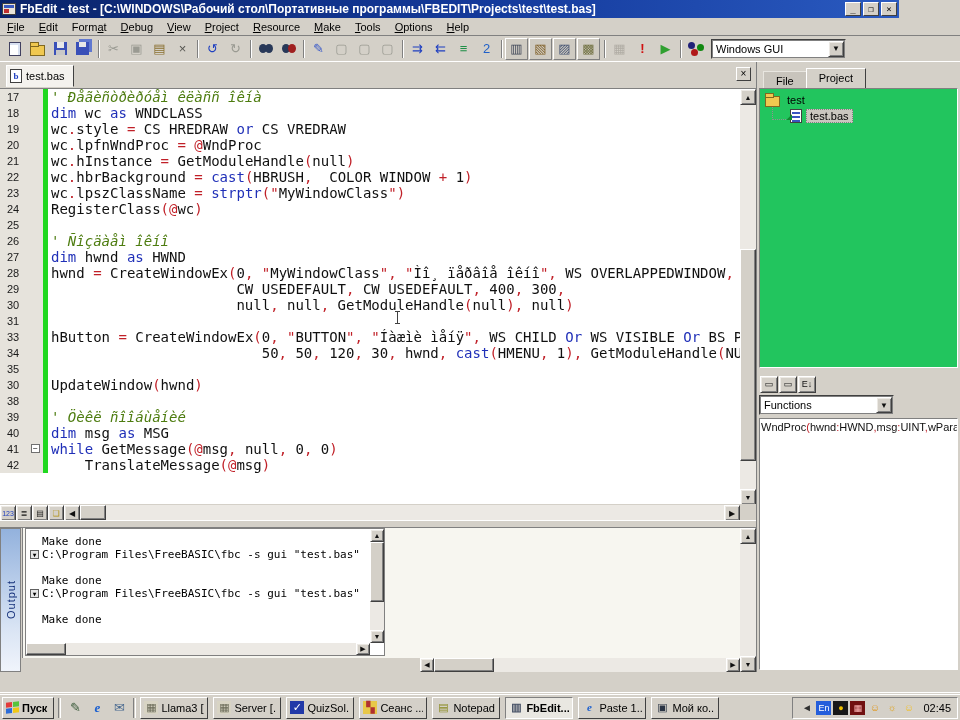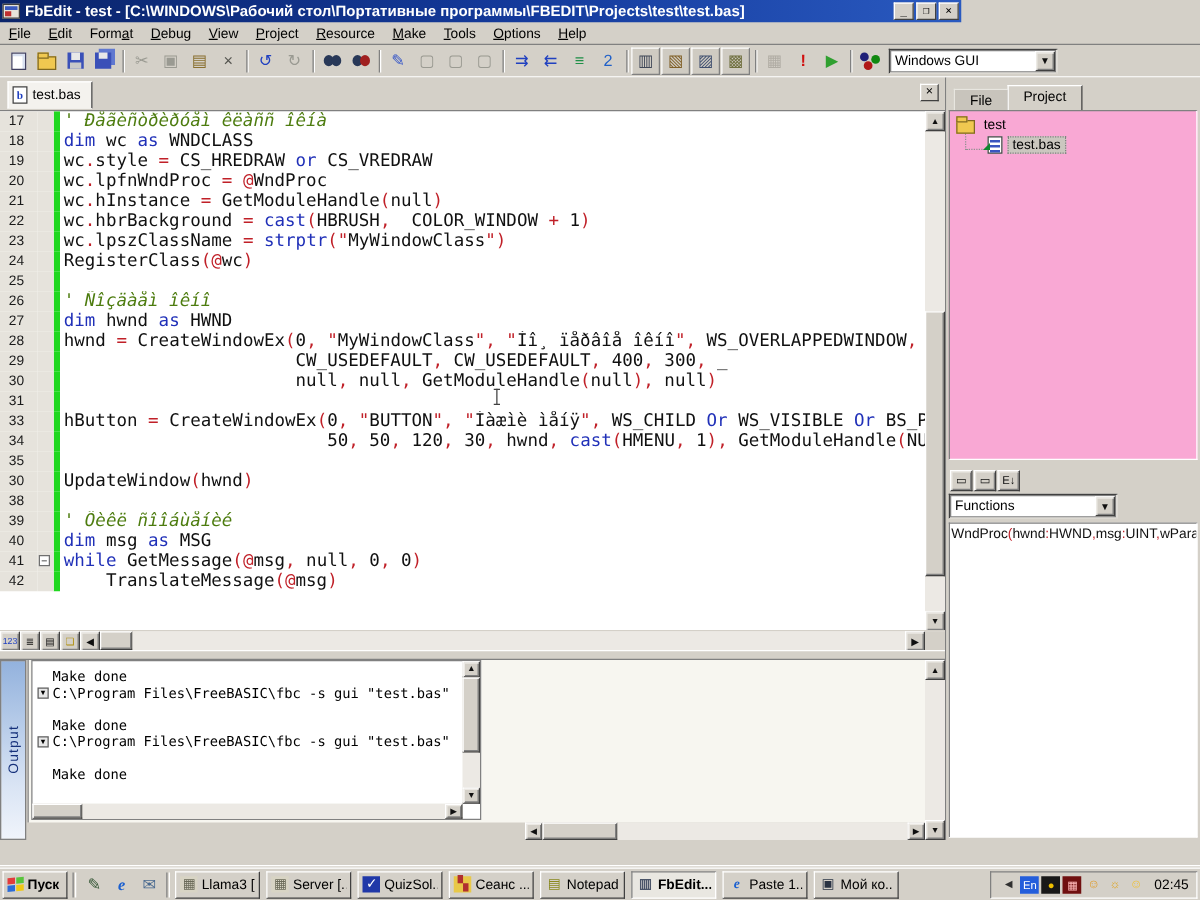--- a/index.html
+++ b/index.html
@@ -7,21 +7,21 @@
   #screen {
     position:relative; width:960px; height:720px;
     background:#d4d0c8; font-family:"Liberation Sans", sans-serif;
     font-size:11px; color:#000; cursor:default;
     -webkit-font-smoothing:none;
   }
   
   .raised { border:1px solid; border-color:#ffffff #404040 #404040 #ffffff; background:#d4d0c8; }
   .pressed { border:1px solid; border-color:#808080 #ffffff #ffffff #808080; }
   
-  .titlebar { position:absolute; left:0; top:0; width:769px; height:18px;
+  .titlebar { position:absolute; left:0; top:0; width:899px; height:18px;
     background:linear-gradient(90deg,#0a246a 0%,#143a9c 55%,#2a5ac0 100%);
     display:flex; align-items:center; padding:0 2px;justify-content:center; }
   .titlebar .apptitle { color:#fff; font-weight:bold; font-size:12px; white-space:nowrap; overflow:hidden; flex:1; margin-left:4px; }
   .i-app { width:14px; height:12px; background:#e8e4da; border:1px solid #404040; position:relative; flex:0 0 auto; }
   .i-app:before { content:""; position:absolute; left:1px; top:1px; width:10px; height:3px; background:#3a5ac0; }
   .i-app:after { content:""; position:absolute; left:1px; bottom:1px; width:5px; height:4px; background:#c03030; }
   .capbtn { width:16px; height:14px; margin-left:2px; font-size:9px; line-height:12px; text-align:center; color:#000; font-family:"DejaVu Sans Mono", monospace; }
   
   .menubar { position:absolute; left:0; top:18px; width:960px; height:18px; display:flex; align-items:center; border-bottom:1px solid #808080; background:#d4d0c8; }
   .menuitem { padding:2px 7px; white-space:nowrap; }
@@ -99,21 +99,21 @@
   .outwin .vsb .sb-btn { width:14px; height:13px; }
   .outwin-vsb-thumb { position:absolute; left:0; top:13px; width:14px; height:60px; }
   .outwin-hsb { position:absolute; left:0; bottom:0; right:14px; height:12px; background:#ece9e4; display:flex; }
   .out-outer-vsb { position:absolute; right:0; top:0; width:16px; bottom:14px; }
   .out-outer-hsb { position:absolute; left:420px; right:16px; bottom:0; height:14px; background:#ece9e4; display:flex; }
   .out-outer-hsb .sb-btn, .outwin-hsb .sb-btn { width:14px; height:100%; }
   
   .rtabs { height:26px; display:flex; align-items:flex-end; padding-left:6px; }
   .rtab { height:20px; padding:3px 12px 0; border:1px solid; border-color:#ffffff #404040 #d4d0c8 #ffffff; border-bottom:none; background:#d4d0c8; margin-right:-1px; }
   .rtab.inactive { height:17px; background:#c8c4bc; border-color:#e8e6e0 #404040 #d4d0c8 #e8e6e0; }
-  .treebox { height:280px; margin:0 2px; background:#f9a8d4; border:1px solid; border-color:#808080 #ffffff #ffffff #808080; overflow:hidden; padding-top:3px; }
+  .treebox { height:280px; margin:0 2px; background:#22c55e; border:1px solid; border-color:#808080 #ffffff #ffffff #808080; overflow:hidden; padding-top:3px; }
   .treerow { display:flex; align-items:center; height:16px; padding-left:5px; gap:4px; }
   .treerow .lbl { padding:0 3px; }
   .treerow.sel .lbl { background:#cbc7bf; border:1px dotted #808080; }
   .tconn { width:14px; height:14px; border-left:1px dotted #909090; border-bottom:1px dotted #909090; margin-left:7px; margin-top:-7px; }
   .i-basfile { width:12px; height:14px; background:#fff; border:1px solid #404040; position:relative; }
   .i-basfile:before { content:""; position:absolute; left:1px; top:2px; width:8px; height:2px; background:#3a55c0; box-shadow:0 4px 0 #3a55c0, 0 8px 0 #3a55c0; }
   .i-basfile:after { content:""; position:absolute; left:-3px; bottom:-2px; border:4px solid transparent; border-left-color:#108830; transform:rotate(45deg); }
   .rsplit { height:6px; }
   .minibar { height:20px; display:flex; align-items:center; padding-left:3px; gap:1px; }
   .minibar .mb { width:18px; height:17px; font-size:9px; }

